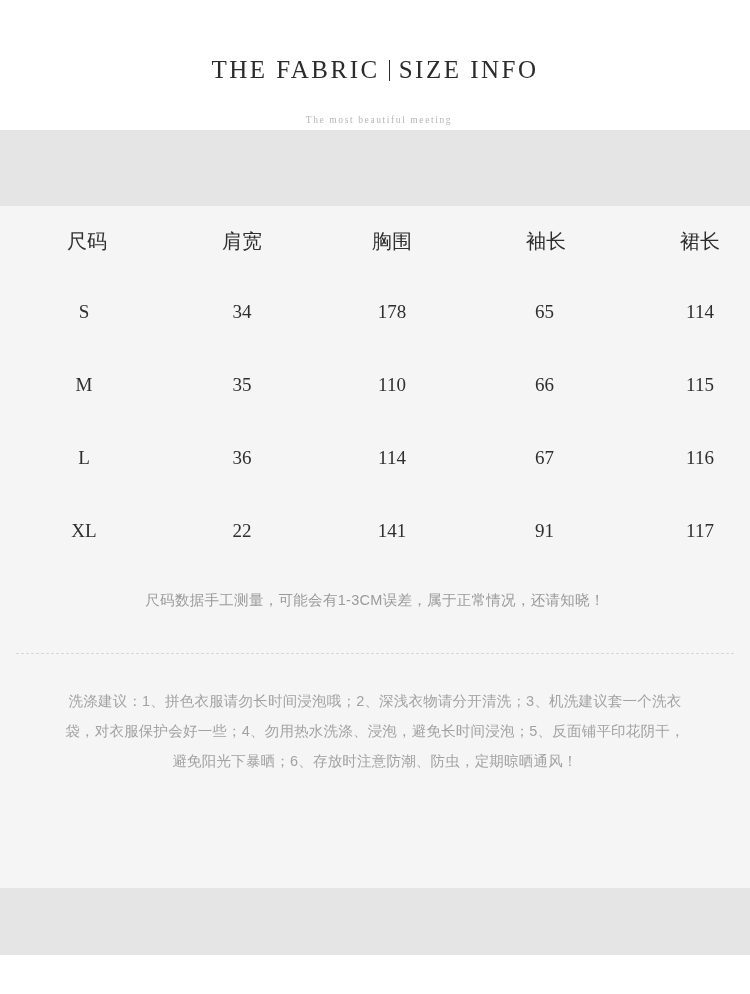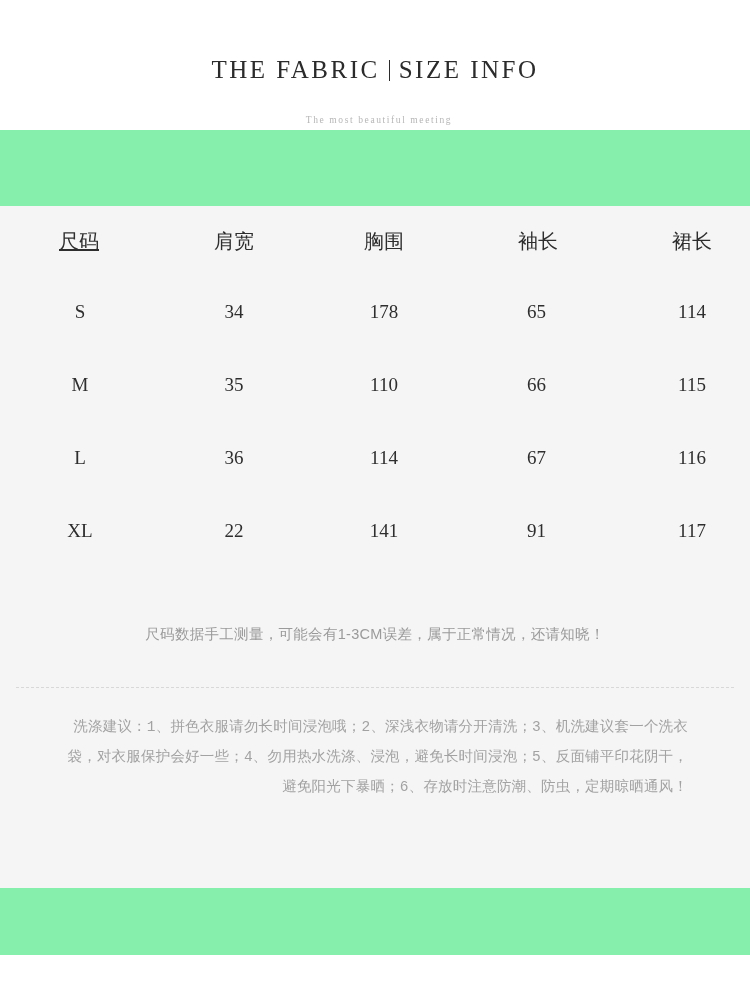--- a/index.html
+++ b/index.html
@@ -10,21 +10,21 @@
     width: 750px;
     height: 994px;
     background: #ffffff;
     font-family: "Liberation Serif", serif;
     overflow: hidden;
   }
   .page {
     position: relative;
     width: 750px;
     height: 955px;
-    background: #86efac;
+    background: #e5e5e5;
   }
 
   
   .header {
     background: #ffffff;
     padding-top: 56px;
     text-align: center;
   }
   .header-title {
     font-family: "Liberation Serif", serif;
@@ -91,51 +91,51 @@
     vertical-align: middle;
   }
   .size-table th.col-size, .size-table td.col-size {
     width: 150px;
   }
   .size-table th.col-1, .size-table td.col-1 { width: 146px; }
   .size-table th.col-2, .size-table td.col-2 { width: 150px; }
   .size-table th.col-3, .size-table td.col-3 { width: 148px; }
   .size-table th.col-4, .size-table td.col-4 { width: 156px; }
 
-  .size-table th.col-size { padding-left: 4px; text-decoration: underline; }
+  .size-table th.col-size { padding-left: 12px; }
 
   
   .th-size   { padding-right: 6px; }
   .th-sleeve { padding-left: 4px; }
 
   
   .measure-note {
-    margin-top: 58px;
+    margin-top: 24px;
     text-align: center;
     font-family: "Liberation Sans", sans-serif;
     font-size: 14.5px;
     color: #9a9a9a;
     letter-spacing: 0.3px;
   }
 
   
   .dashed-sep {
     margin: 43px 16px 0 16px;
     border-top: 1px dashed #d8d8d8;
   }
 
   
   .care {
-    margin: 24px 62px 0 62px;
-    font-family: Liberation Mono, monospace;
+    margin: 32px 62px 0 62px;
+    font-family: Liberation Sans, sans-serif;
     font-size: 14.5px;
     line-height: 30px;
     color: #a2a2a2;
     letter-spacing: 0.2px;
-    text-align: right;
+    text-align: center;
   }
 </style>
 </head>
 <body>
 
 <div class="page">
 
   <div class="header">
     <div class="header-title">
       <span class="part">THE FABRIC</span>

